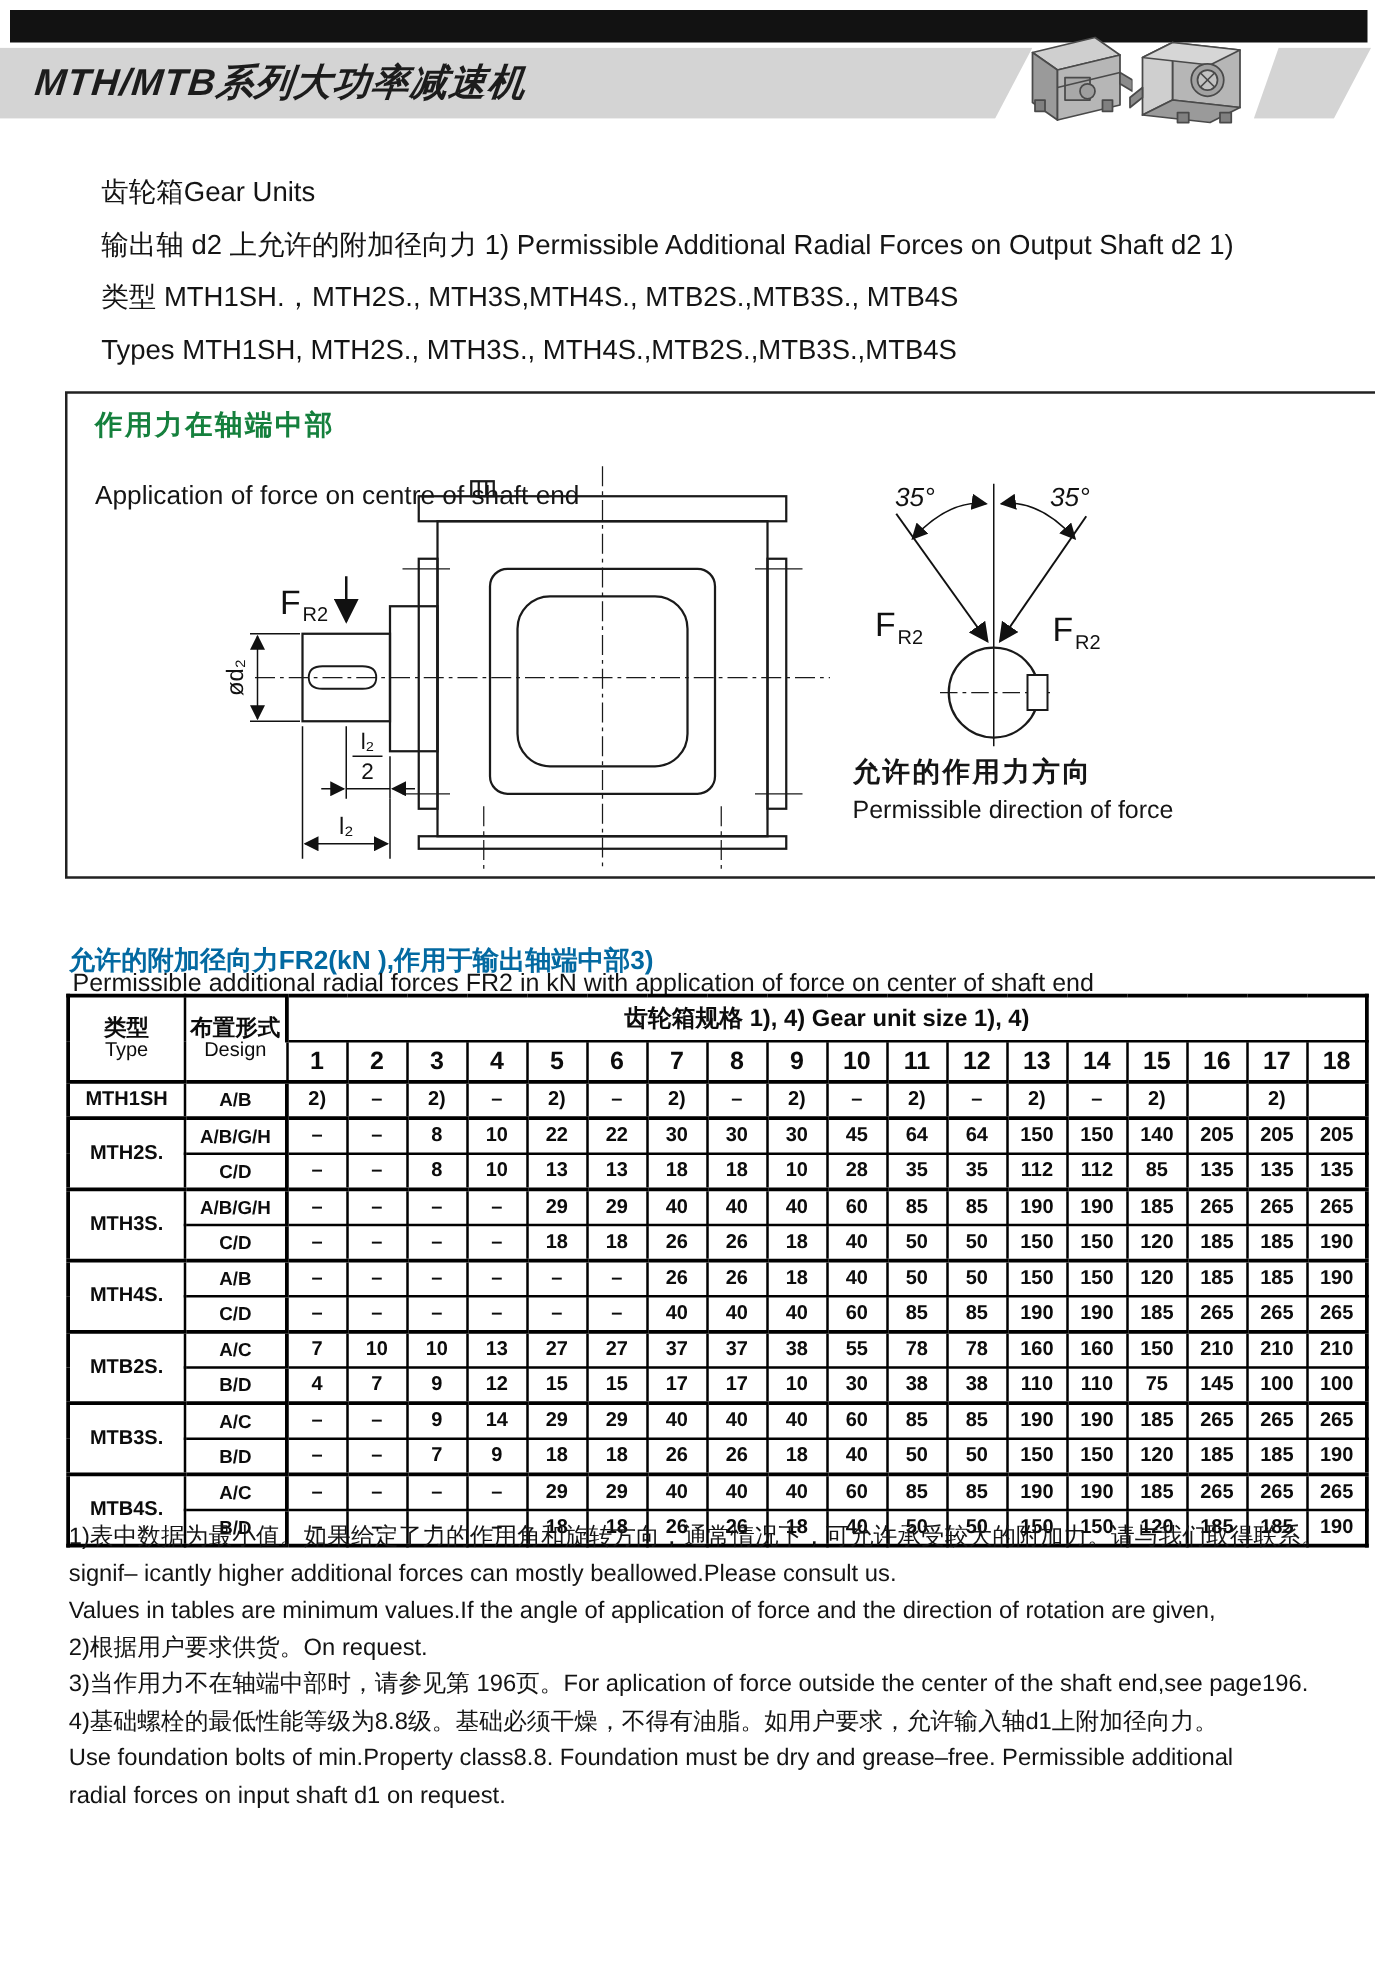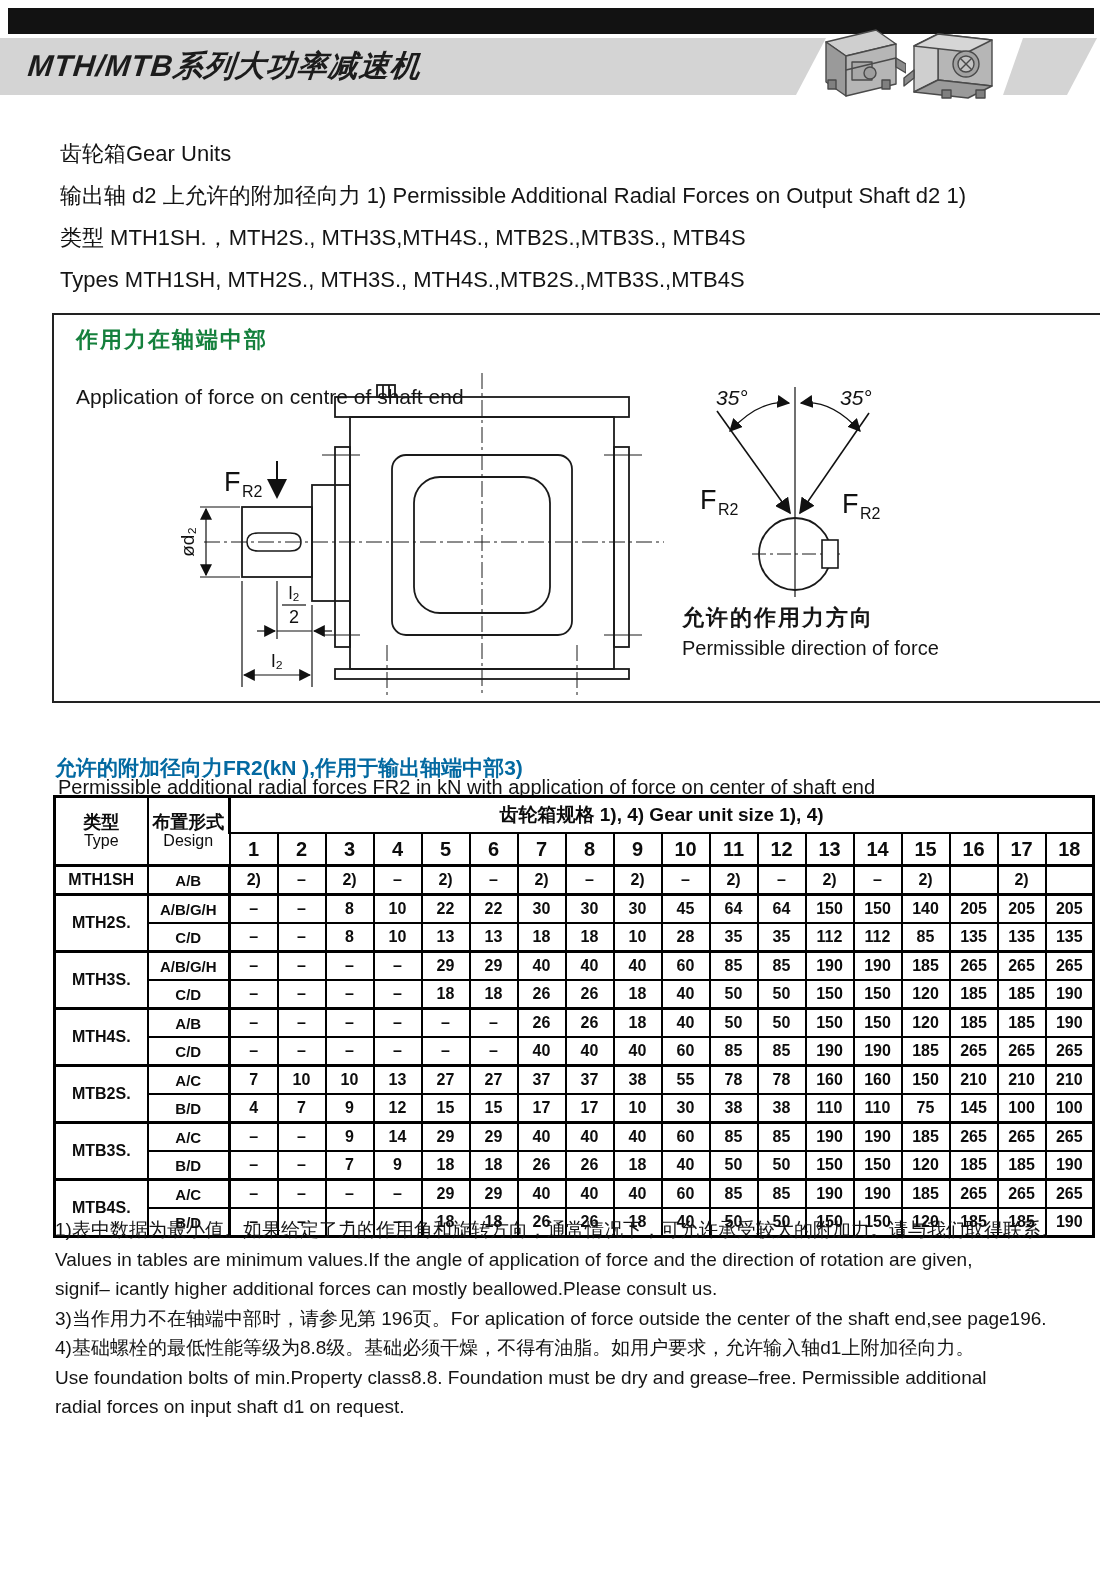--- a/index.html
+++ b/index.html
@@ -14,21 +14,21 @@
     clip-path:polygon(0 0,100% 0,calc(100% - 30px) 100%,0 100%);}
   .band-right{position:absolute;left:1000px;top:38px;width:100px;height:57px;background:#d4d4d4;
     clip-path:polygon(23% 0,97% 0,67% 100%,3% 100%);}
   .banner-title{
     position:absolute;left:28px;top:46px;font-size:30px;font-weight:700;font-style:italic;
     letter-spacing:1px;color:#1c1c1c;transform:skewX(-6deg);white-space:nowrap;
   }
   .gearbox-img{position:absolute;}
   
   .intro{position:absolute;left:60px;top:133px;width:1020px;}
-  .intro div{font-size:22px;line-height:42px;white-space:nowrap;color:#141414;}
+  .intro div{font-size:22px;line-height:42px;white-space:nowrap;color:#141414;margin-left:21px;}
   
   .diagram-box{position:absolute;left:52px;top:313px;width:1050px;height:390px;border:2px solid #222;box-sizing:border-box;}
   .diag-cap-zh{position:absolute;left:22px;top:10px;font-size:22px;font-weight:700;color:#15803d;letter-spacing:2px;}
   .diag-cap-en{position:absolute;left:22px;top:42px;font-size:21px;color:#151515;margin-top:28px;}
   .dir-cap-zh{position:absolute;left:628px;top:288px;font-size:22px;font-weight:700;color:#151515;letter-spacing:2px;}
   .dir-cap-en{position:absolute;left:628px;top:322px;font-size:20px;color:#151515;}
   .diagram-svg{position:absolute;left:0;top:0;}
   
   .tbl-title-zh{position:absolute;left:55px;top:742px;font-size:21px;font-weight:700;color:#0369a1;margin-top:12px;}
   .tbl-title-en{position:absolute;left:58px;top:776px;font-size:20px;color:#141414;}
@@ -513,19 +513,20 @@
         <td class="val">120</td>
         <td class="val">185</td>
         <td class="val">185</td>
         <td class="val">190</td>
       </tr>
     </tbody>
 </table>
 
 <div class="footnotes">
   <div>1)表中数据为最小值。如果给定了力的作用角和旋转方向，通常情况下，可允许承受较大的附加力。请与我们取得联系。</div>
+  <div>signif– icantly higher additional forces can mostly beallowed.Please consult us.</div>
   <div>Values in tables are minimum values.If the angle of application of force and the direction of rotation are given,</div>
-  <div>signif– icantly higher additional forces can mostly beallowed.Please consult us.</div>
+  <div>2)根据用户要求供货。On request.</div>
   <div>3)当作用力不在轴端中部时，请参见第 196页。For aplication of force outside the center of the shaft end,see page196.</div>
   <div>4)基础螺栓的最低性能等级为8.8级。基础必须干燥，不得有油脂。如用户要求，允许输入轴d1上附加径向力。</div>
   <div>Use foundation bolts of min.Property class8.8. Foundation must be dry and grease–free. Permissible additional</div>
   <div>radial forces on input shaft d1 on request.</div>
 </div>
 
 </body></html>

